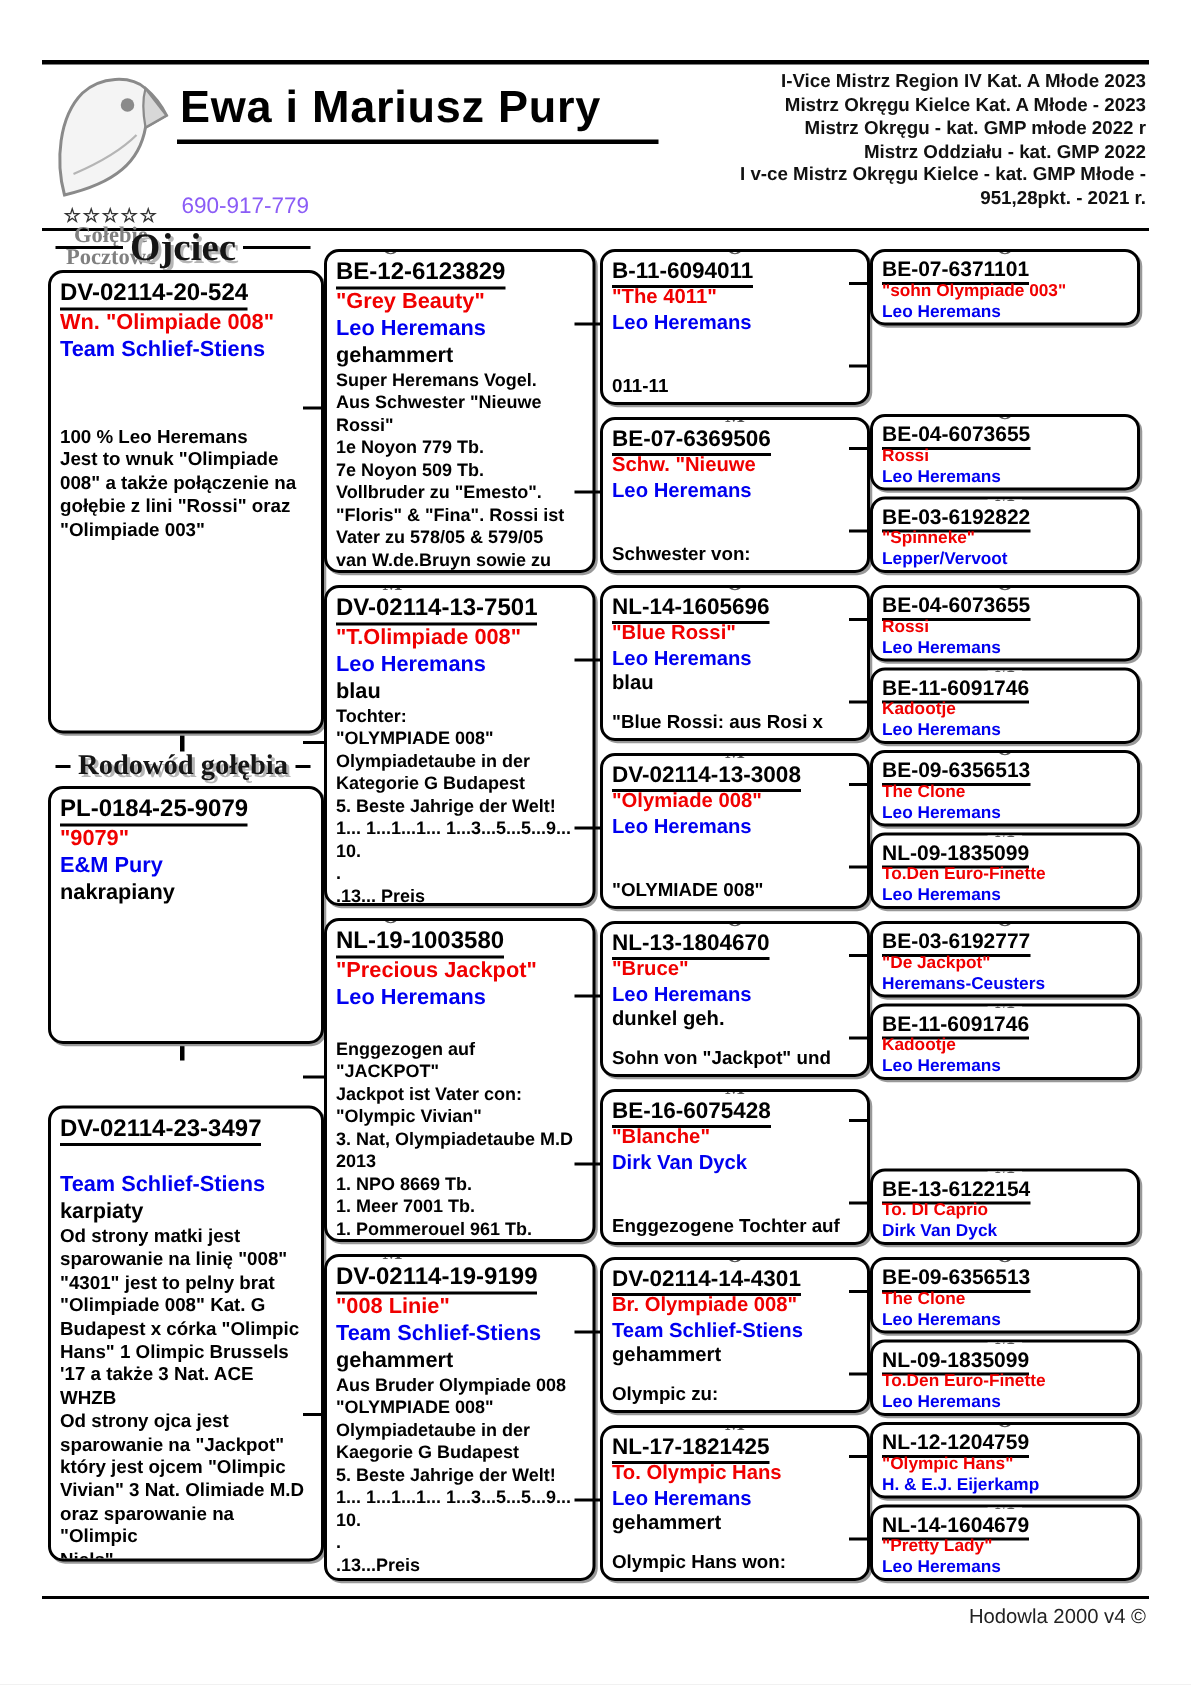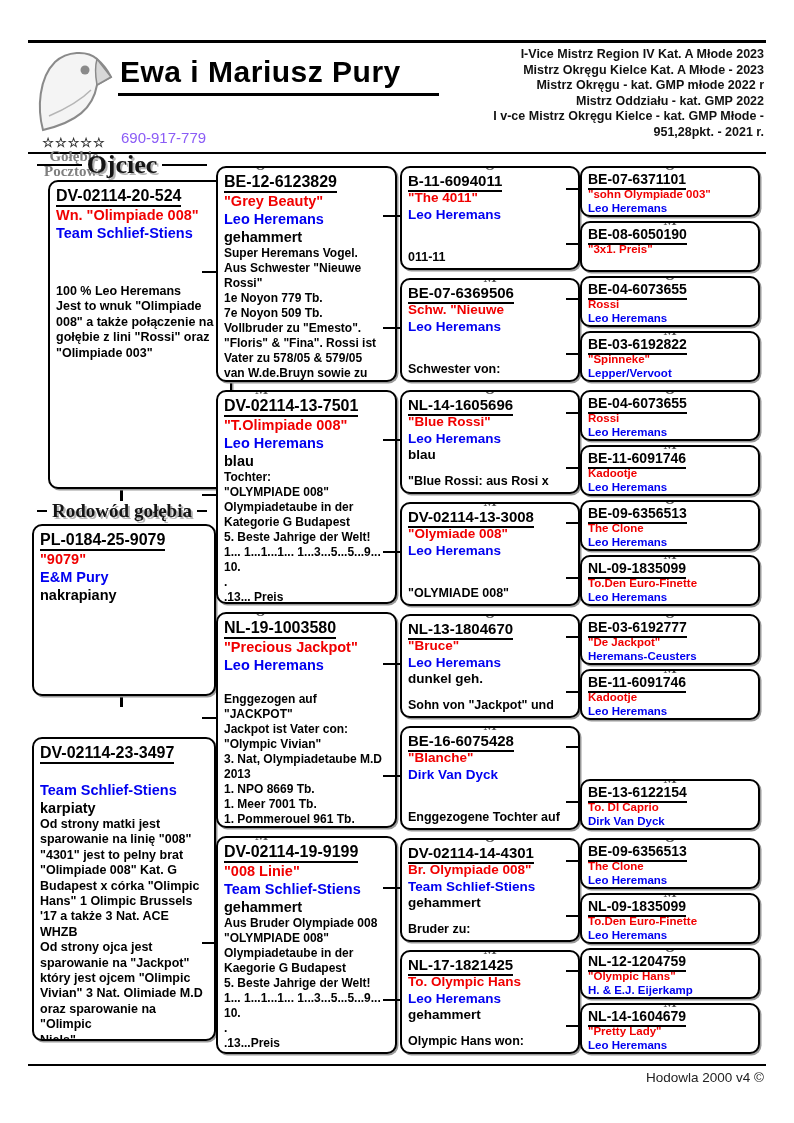--- a/index.html
+++ b/index.html
@@ -77,21 +77,21 @@
   <div class="gtitle" style="left:32px;top:150px;width:180px;font-size:26px">
       <span>Ojciec</span>
     </div>
   <div class="gtitle" style="left:32px;top:500px;width:180px;font-size:19px">
       <span>Rodowód gołębia</span>
     </div>
 
   <div class="vline" style="left:120px;top:485px;height:16px"></div>
   <div class="vline" style="left:120px;top:692px;height:15px"></div>
 
-  <div class="pbox pbox1" style="left:48px;top:180px;width:168px;height:299px">
+  <div class="pbox pbox1" style="left:32px;top:180px;width:168px;height:299px">
     <div class="ring"><span>DV-02114-20-524</span></div>
     <div class="pname">Wn. "Olimpiade 008"</div>
     <div class="pbreeder">Team Schlief-Stiens</div>
     <div class="desc" style="margin-top:42px">100 % Leo Heremans
 Jest to wnuk "Olimpiade
 008" a także połączenie na
 gołębie z lini "Rossi" oraz
 "Olimpiade 003"</div>
   </div>
 
@@ -230,42 +230,36 @@
     <div class="pname">"Blanche"</div>
     <div class="pbreeder">Dirk Van Dyck</div>
     <div class="desc">Enggezogene Tochter auf</div>
   </div>
   <div class="pbox pbox3" style="left:400px;top:838px;width:164px;height:94px">
     <span class="marker mk-center">O</span>
     <div class="ring"><span>DV-02114-14-4301</span></div>
     <div class="pname">Br. Olympiade 008"</div>
     <div class="pbreeder">Team Schlief-Stiens</div>
     <div class="pcolor">gehammert</div>
-    <div class="desc">Bruder zu:</div>
+    <div class="desc">Olympic zu:</div>
   </div>
   <div class="pbox pbox3" style="left:400px;top:950px;width:164px;height:94px">
     <span class="marker mk-center">M</span>
     <div class="ring"><span>NL-17-1821425</span></div>
     <div class="pname">To. Olympic Hans</div>
     <div class="pbreeder">Leo Heremans</div>
     <div class="pcolor">gehammert</div>
     <div class="desc">Olympic Hans won:</div>
   </div>
 
   <div class="pbox pbox4" style="left:580px;top:166px;width:164px;height:41px">
     <span class="marker mk-center">O</span>
     <div class="ring"><span>BE-07-6371101</span></div>
     <div class="pname">"sohn Olympiade 003"</div>
     <div class="pbreeder">Leo Heremans</div>
-  </div>
-  <div class="pbox pbox4" style="left:580px;top:221px;width:164px;height:41px">
-    <span class="marker mk-center">M</span>
-    <div class="ring"><span>BE-08-6050190</span></div>
-    <div class="pname">"3x1. Preis"</div>
-    <div class="pbreeder"></div>
   </div>
   <div class="pbox pbox4" style="left:580px;top:276px;width:164px;height:41px">
     <span class="marker mk-center">O</span>
     <div class="ring"><span>BE-04-6073655</span></div>
     <div class="pname">Rossi</div>
     <div class="pbreeder">Leo Heremans</div>
   </div>
   <div class="pbox pbox4" style="left:580px;top:331px;width:164px;height:41px">
     <span class="marker mk-center">M</span>
     <div class="ring"><span>BE-03-6192822</span></div>

